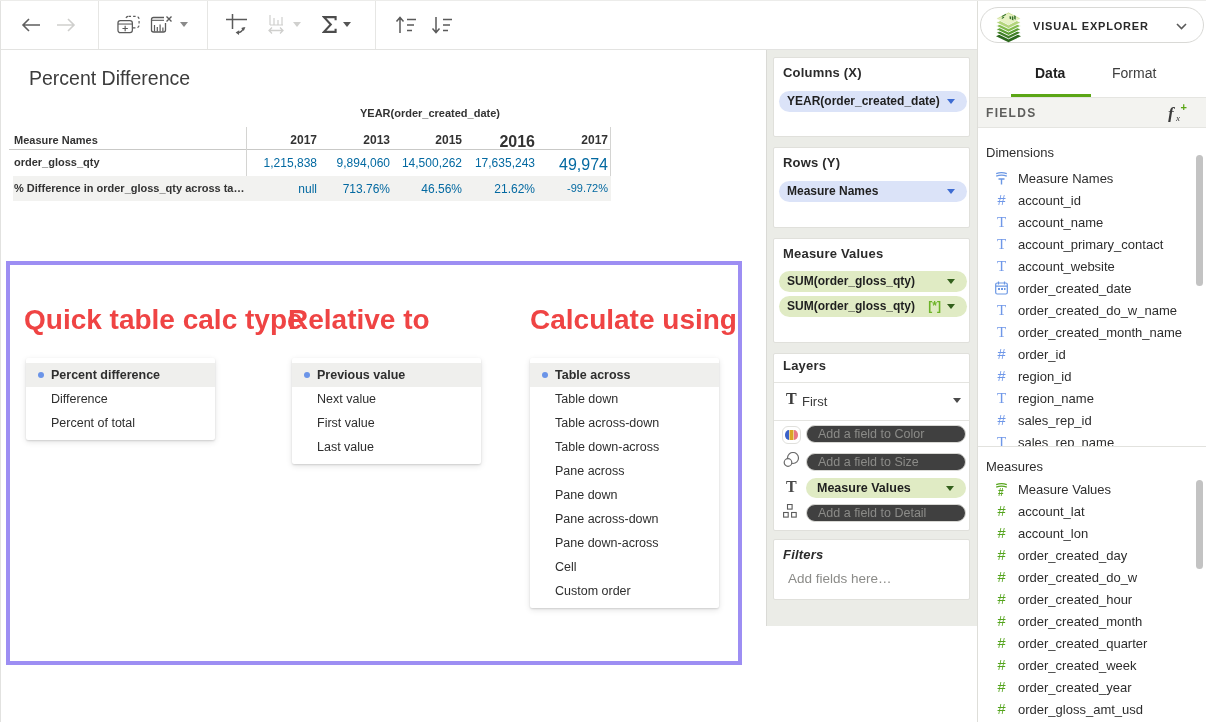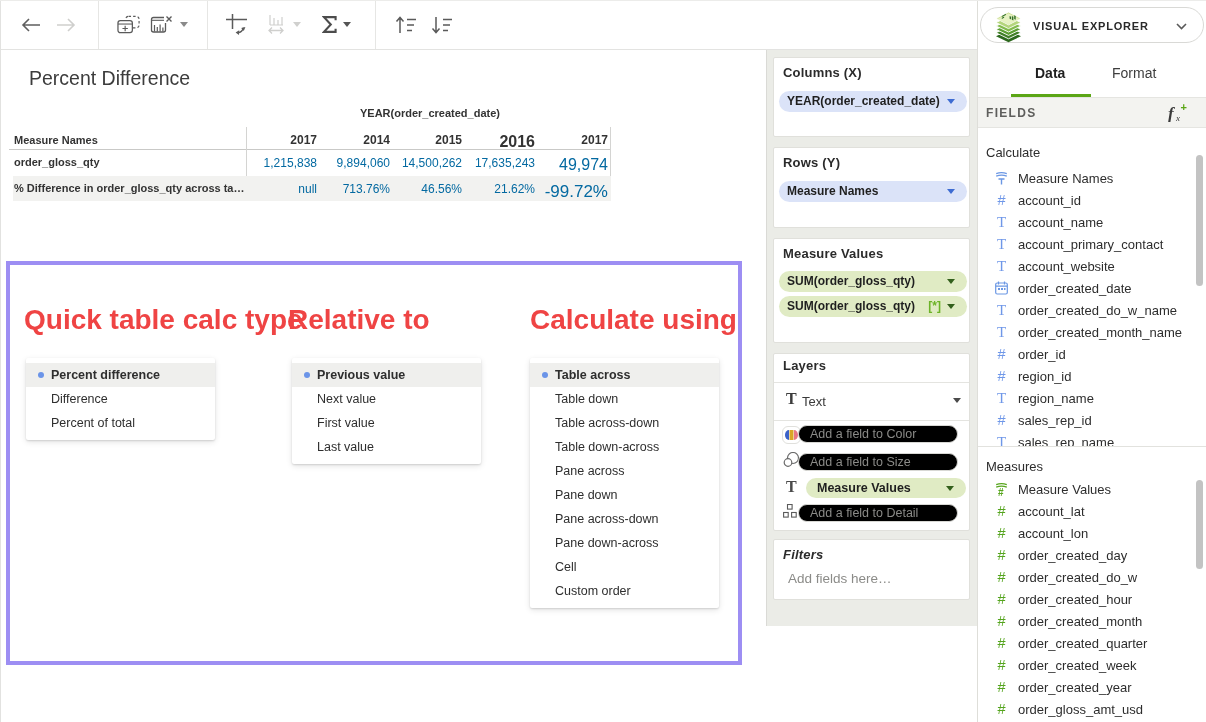--- a/index.html
+++ b/index.html
@@ -37,21 +37,21 @@
 #shelf { position:absolute; left:766px; top:50px; width:211px; height:576px; background:#ebece7; border-left:1px solid #dadad6; }
 .scard { position:absolute; left:6px; width:197px; background:#fff; border:1px solid #e0e0db; border-radius:2px; }
 .slabel { position:absolute; left:9px; font-size:13px; font-weight:bold; color:#2b2b2b; letter-spacing:0.2px; }
 .pill { position:absolute; left:5px; width:188px; height:21px; border-radius:11px; font-size:12px; font-weight:bold; color:#1f1f1f; line-height:21px; padding-left:8px; white-space:nowrap; }
 .pill.blue { background:#dbe3f8; }
 .pill.green { background:#e0ebc4; }
 .caret { position:absolute; width:0; height:0; border-left:4.5px solid transparent; border-right:4.5px solid transparent; top:8px; }
 .caret.b { border-top:5px solid #3e6cd2; right:12px; }
 .caret.g { border-top:5px solid #33601c; right:12px; }
 .caret.dk { border-top:5px solid #555; right:12px; }
-.linput { position:absolute; left:24px; width:160px; height:18px; border:1px solid #d8d8d4; border-radius:9px; background:#000000; font-size:12.5px; color:#8b8b88; line-height:16px; padding-left:11px; white-space:nowrap; }
+.linput { position:absolute; left:32px; width:160px; height:18px; border:1px solid #d8d8d4; border-radius:9px; background:#404040; font-size:12.5px; color:#8b8b88; line-height:16px; padding-left:11px; white-space:nowrap; }
 .gpill2 { position:absolute; left:32px; width:160px; height:20px; border-radius:10px; background:#e0ebc4; font-size:12.5px; font-weight:bold; color:#1f1f1f; line-height:20px; padding-left:11px; }
 
 
 #sidebar { position:absolute; left:977px; top:0; width:229px; height:722px; background:#fff; border-left:1px solid #deded9; }
 #tabs { position:absolute; top:0; left:0; width:229px; height:126px; }
 .tab { position:absolute; top:65px; font-size:15px; }
 #fieldsbar { position:absolute; top:97px; left:0; width:229px; height:31px; background:#f3f3f0; border-top:1px solid #e5e5e1; border-bottom:1px solid #e5e5e1; }
 .frow { height:22px; display:flex; align-items:center; font-size:13px; color:#2d2d2d; }
 .ficon { width:15px; height:15px; margin-left:16px; margin-right:9px; flex:0 0 15px; display:flex; align-items:center; justify-content:center; }
 .scroll-thumb { position:absolute; left:1196px; width:7px; background:#c3c3c3; border-radius:3.5px; z-index:40; }
@@ -68,36 +68,36 @@
     <div class="abs tb" style="left:360px; top:57px; font-size:11px;">YEAR(order_created_date)</div>
     <div class="abs" style="left:9px; top:99px; width:602px; height:1px; background:#c9c9c7;"></div>
     <div class="abs" style="left:246px; top:77px; width:1px; height:74px; background:#d4d4d2;"></div>
     <div class="abs" style="left:610px; top:77px; width:1px; height:74px; background:#d4d4d2;"></div>
     <div class="abs" style="left:13px; top:126px; width:598px; height:25px; background:#f2f2f0;"></div>
     <div class="abs tb" style="left:14px; top:84px; font-size:11px;">Measure Names</div>
     <div class="abs tb" style="left:14px; top:106px; font-size:11px;">order_gloss_qty</div>
     <div class="abs tb" style="left:14px; top:132px; font-size:11px; width:231px; overflow:hidden; white-space:nowrap;">% Difference in order_gloss_qty across ta…</div>
 
     <div class="abs tb" style="left:247px; top:83px; width:70px; font-size:12px; text-align:right;">2017</div>
-    <div class="abs tb" style="left:320px; top:83px; width:70px; font-size:12px; text-align:right;">2014</div>
+    <div class="abs tb" style="left:320px; top:83px; width:70px; font-size:12px; text-align:right;">2013</div>
     <div class="abs tb" style="left:392px; top:83px; width:70px; font-size:12px; text-align:right;">2015</div>
     <div class="abs tb" style="left:465px; top:83px; width:70px; font-size:16px; text-align:right;">2016</div>
     <div class="abs tb" style="left:538px; top:83px; width:70px; font-size:12px; text-align:right;">2017</div>
 
     <div class="abs tbl" style="left:247px; top:106px; width:70px; font-size:12px; text-align:right;">1,215,838</div>
     <div class="abs tbl" style="left:320px; top:106px; width:70px; font-size:12px; text-align:right;">9,894,060</div>
     <div class="abs tbl" style="left:392px; top:106px; width:70px; font-size:12px; text-align:right;">14,500,262</div>
     <div class="abs tbl" style="left:465px; top:106px; width:70px; font-size:12px; text-align:right;">17,635,243</div>
     <div class="abs tbl" style="left:538px; top:106px; width:70px; font-size:16px; text-align:right;">49,974</div>
 
     <div class="abs tbl" style="left:247px; top:132px; width:70px; font-size:12px; text-align:right;">null</div>
     <div class="abs tbl" style="left:320px; top:132px; width:70px; font-size:12px; text-align:right;">713.76%</div>
     <div class="abs tbl" style="left:392px; top:132px; width:70px; font-size:12px; text-align:right;">46.56%</div>
     <div class="abs tbl" style="left:465px; top:132px; width:70px; font-size:12px; text-align:right;">21.62%</div>
-    <div class="abs tbl" style="left:538px; top:132px; width:70px; font-size:17px; text-align:right;">-99.72%</div>
+    <div class="abs tbl" style="left:538px; top:132px; width:70px; font-size:11px; text-align:right;">-99.72%</div>
 
     <div id="ppanel-wrap"></div>
   </div>
   <div id="ppanel">
     <div class="phead" style="left:14px; top:39px;">Quick table calc type</div>
     <div class="phead" style="left:278px; top:39px;">Relative to</div>
     <div class="phead" style="left:520px; top:39px;">Calculate using</div>
     <div class="card" style="left:16px; top:93px; width:189px;">
       <div class="crow sel">Percent difference</div>
       <div class="crow">Difference</div>
@@ -204,21 +204,21 @@
     </div>
     <div class="scard" style="top:188px; height:105px;">
       <div class="slabel" style="top:7px;">Measure Values</div>
       <div class="pill green" style="top:32px;">SUM(order_gloss_qty)<div class="caret g"></div></div>
       <div class="pill green" style="top:57px;">SUM(order_gloss_qty)<span style="position:absolute; right:26px; color:#6cb327; font-weight:bold;">[*]</span><div class="caret g"></div></div>
     </div>
     <div class="scard" style="top:303px; height:178px;">
       <div class="slabel" style="top:4px;">Layers</div>
       <div class="abs" style="left:0; top:28px; width:195px; height:1px; background:#e4e4e0;"></div>
       <div class="abs" style="left:12px; top:36px; width:14px; height:16px; font-family:'Liberation Serif',serif; font-size:16px; font-weight:bold; color:#3c3c3c;">T</div>
-      <div class="abs" style="left:28px; top:40px; font-size:13px; color:#3a3a3a;">Text</div>
+      <div class="abs" style="left:28px; top:40px; font-size:13px; color:#3a3a3a;">First</div>
       <div class="caret dk" style="top:44px; right:8px; border-top-color:#4a4a4a;"></div>
       <div class="abs" style="left:0; top:66px; width:195px; height:1px; background:#e4e4e0;"></div>
 
       <div class="abs" style="left:8px; top:72px; width:19px; height:18px; border:1px solid #e0e0dc; border-radius:6px; background:#fff;">
         <svg width="13" height="10" viewBox="0 0 13 10" style="position:absolute; left:2px; top:3px;">
           <path d="M0 5 a4 5 0 0 1 4 -5 h0 v10 h0 a4 5 0 0 1 -4 -5 z" fill="#3b62c8"></path>
           <rect x="4.5" y="0" width="4" height="10" fill="#d9a626"></rect>
           <path d="M13 5 a4 5 0 0 0 -4 -5 h0 v10 h0 a4 5 0 0 0 4 -5 z" fill="#e87784"></path>
         </svg>
       </div>
@@ -258,21 +258,21 @@
     <div id="fieldsbar">
       <div class="abs" style="left:8px; top:8px; font-size:12px; font-weight:bold; color:#5e5e5c; letter-spacing:1.3px;">FIELDS</div>
       <div class="abs" style="left:190px; top:4px;">
         <svg width="22" height="20" viewBox="0 0 22 20">
           <text x="0" y="17" font-family="Liberation Serif, serif" font-style="italic" font-size="17" font-weight="bold" fill="#3a3a3a">f</text>
           <text x="8" y="19" font-family="Liberation Serif, serif" font-style="italic" font-size="9" fill="#3a3a3a">x</text>
           <text x="12.5" y="9" font-family="Liberation Sans, sans-serif" font-size="11" font-weight="bold" fill="#5ba616">+</text>
         </svg>
       </div>
     </div>
-    <div class="abs" style="left:8px; top:145px; font-size:13px; color:#2d2d2d;">Calculate</div>
+    <div class="abs" style="left:8px; top:145px; font-size:13px; color:#2d2d2d;">Dimensions</div>
     <div id="dimlist" class="abs" style="left:0; top:167px; width:229px; height:280px; overflow:hidden; border-bottom:1px solid #e2e2de;">
       <div class="frow"><span class="ficon">
             <svg width="15" height="15" viewBox="0 0 15 15">
               <path d="M2.2 2.6 Q7.5 0.6 12.8 2.6 M2.2 5.1 Q7.5 3.1 12.8 5.1" stroke="#6b97e4" stroke-width="1.3" fill="none"></path>
               <path d="M4.5 8 H10.5 M7.5 8 V13.5" stroke="#6b97e4" stroke-width="1.4" fill="none"></path>
             </svg>
           </span>Measure Names</div>
       <div class="frow"><span class="ficon bluehash">#</span>account_id</div>
       <div class="frow"><span class="ficon bluet">T</span>account_name</div>
       <div class="frow"><span class="ficon bluet">T</span>account_primary_contact</div>

